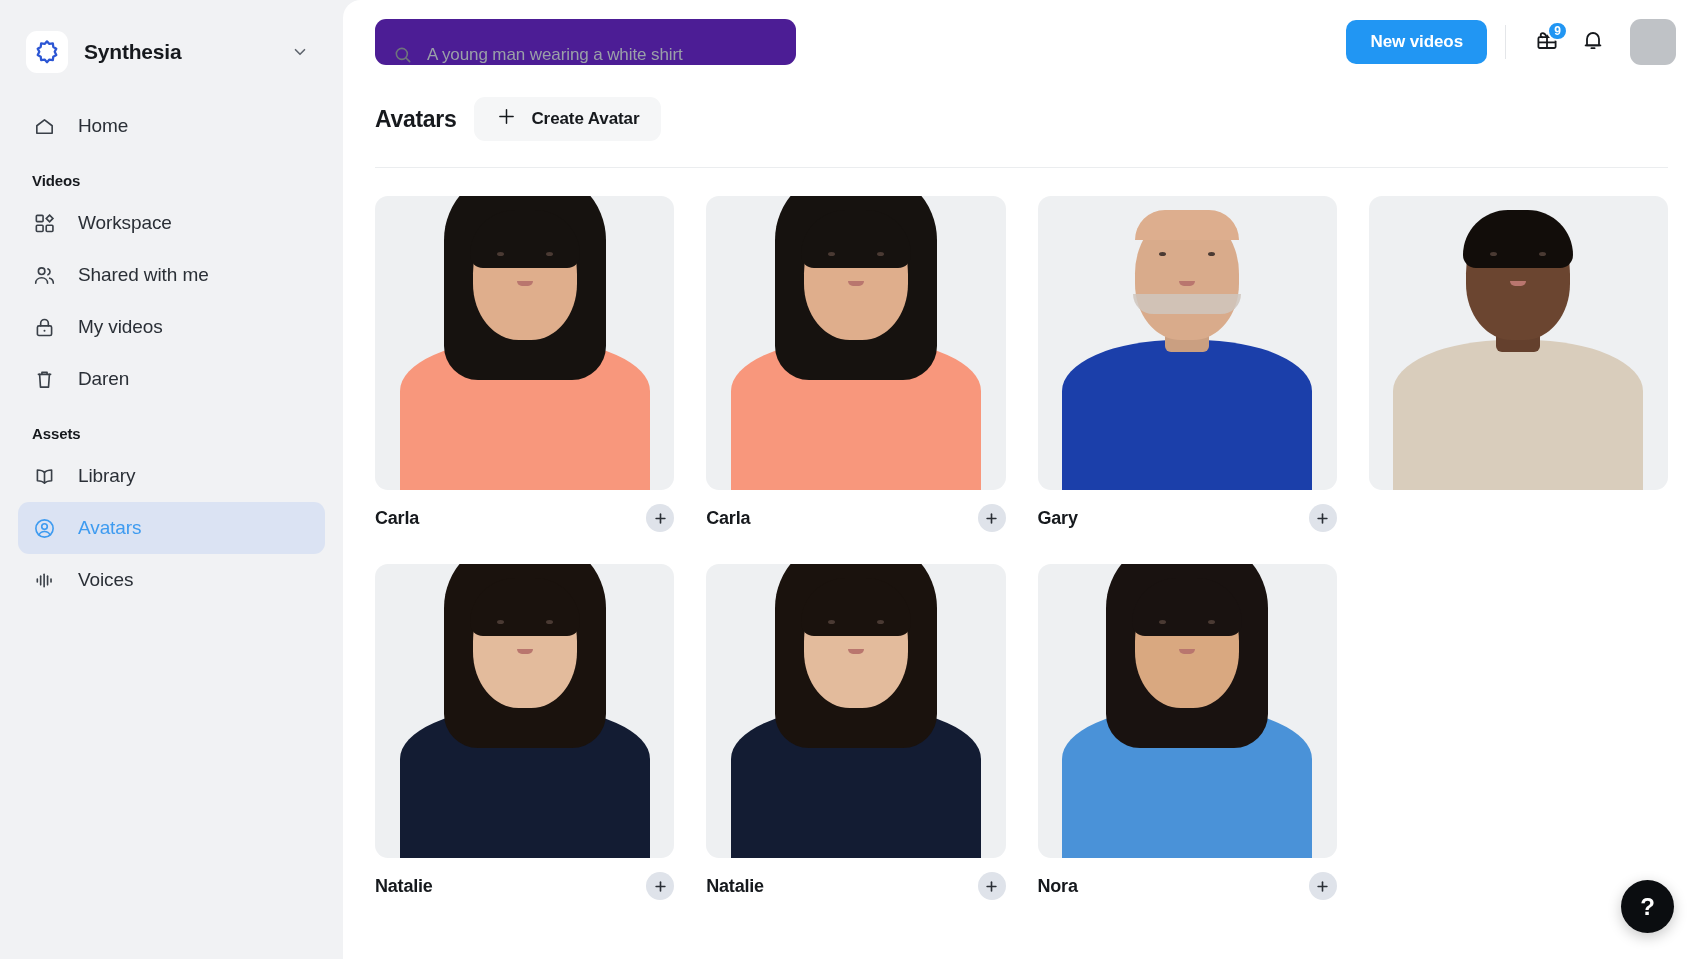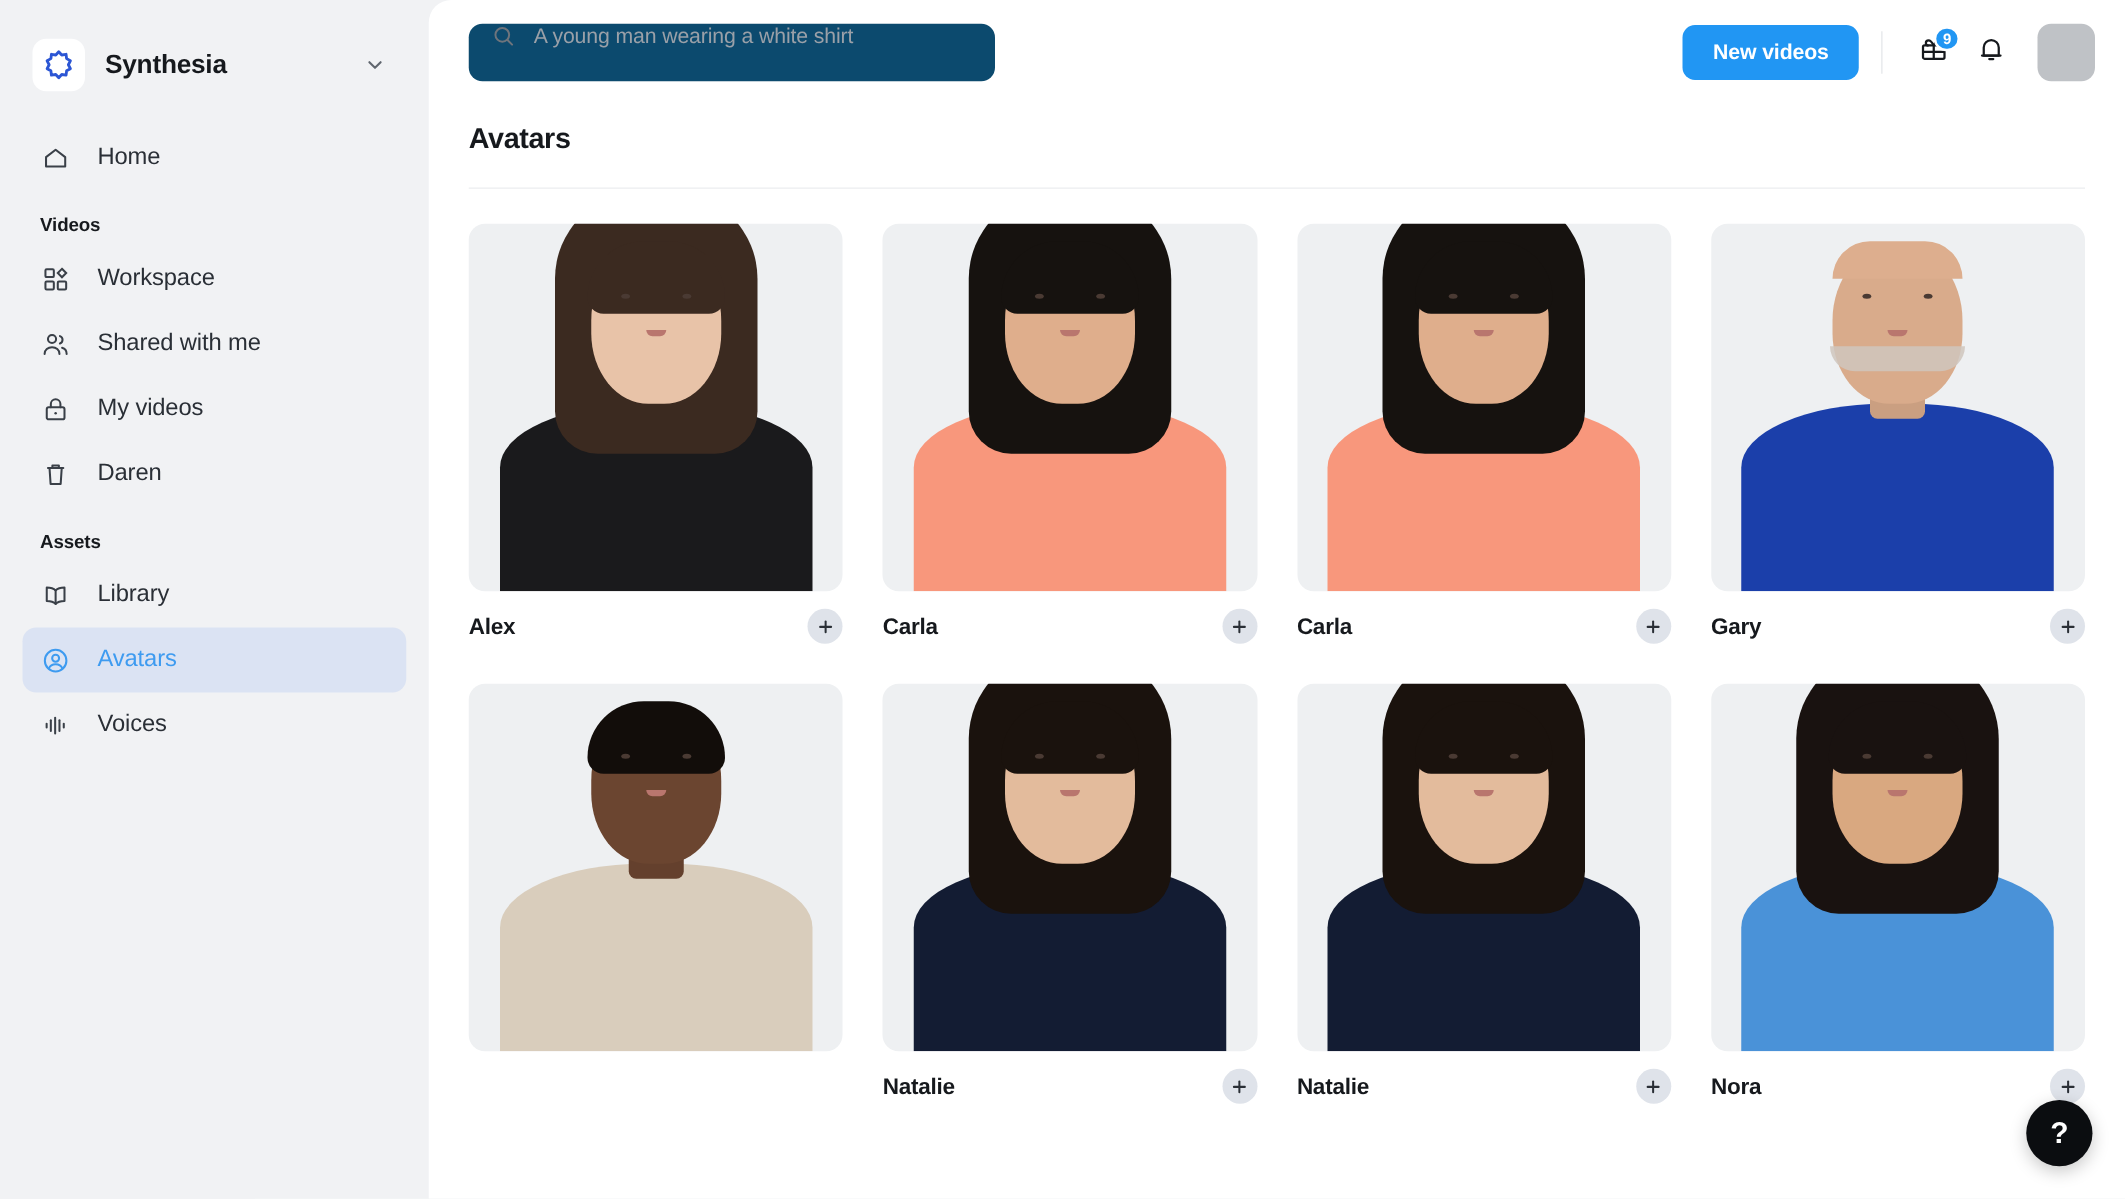--- a/index.html
+++ b/index.html
@@ -80,23 +80,23 @@
     overflow: hidden;
   }
   .topbar {
     height: 83px;
     display: flex; align-items: center;
     padding: 0 24px 0 32px;
     gap: 16px;
   }
   .search {
     width: 421px; height: 46px;
-    background: #0c4a6e;
+    background: #4c1d95;
     border-radius: 11px;
-    display: flex; align-items: flex-start;
+    display: flex; align-items: flex-end;
     gap: 14px;
     padding: 0 18px;
     cursor: text;
   }
   .search-ico { color: #6e747c; display: flex; flex: 0 0 20px; }
   .search-ph {
     font-size: 17px; color: #9aa0a8; letter-spacing: -0.1px;
     white-space: nowrap; overflow: hidden;
   }
   .topbar-right {
@@ -379,50 +379,34 @@
             </svg>
           </span>
         </div>
 
         <div class="user-avatar"></div>
       </div>
     </div>
 
     <div class="page-head">
       <div class="page-title">Avatars</div>
+      <button class="btn-create">
+        <span>
+          <svg width="21" height="21" viewBox="0 0 24 24" stroke="currentColor" stroke-width="1.7" stroke-linecap="round">
+              <line x1="12" y1="4.4" x2="12" y2="19.6"></line>
+              <line x1="4.4" y1="12" x2="19.6" y2="12"></line>
+            </svg>
+        </span>
+        <span>Create Avatar</span>
+      </button>
     </div>
 
     <div class="hr"></div>
 
     <div class="grid" id="avatar-grid">
-        <div class="card">
-          <div class="thumb">
-            <div class="fig">
-              <div class="body" style="width:250px;height:150px;bottom:0;background:#1a1a1c;"></div>
-              <div class="neck" style="width:44px;height:46px;bottom:138px;background:#e8c3a8;filter:brightness(0.93);"></div>
-              <div class="hair" style="width:162px;height:210px;bottom:110px;background:#3b2a20;border-radius:70px 70px 34px 34px;"></div>
-              <div class="head" style="width:104px;height:128px;bottom:150px;background:#e8c3a8;"></div>
-              <div class="hair" style="width:110px;height:58px;bottom:222px;background:#3b2a20;border-radius:56px 56px 16px 16px;"></div>
-              <div style="position:absolute;left:50%;transform:translateX(-50%);bottom:206px;width:104px;height:40px;">
-             <span class="eye" style="left:24px;top:8px;"></span>
-             <span class="eye" style="right:24px;top:8px;"></span>
-             <span class="mouth" style="bottom:-2px;"></span>
-           </div>
-            </div>
-          </div>
-          <div class="card-foot">
-            <div class="card-name">Alex</div>
-            <div class="plus-btn">
-              <svg width="15" height="15" viewBox="0 0 24 24" stroke="currentColor" stroke-width="2.6" stroke-linecap="round">
-                <line x1="12" y1="5" x2="12" y2="19"></line>
-                <line x1="5" y1="12" x2="19" y2="12"></line>
-              </svg>
-            </div>
-          </div>
-        </div>
         <div class="card">
           <div class="thumb">
             <div class="fig">
               <div class="body" style="width:250px;height:150px;bottom:0;background:#f8977c;"></div>
               <div class="neck" style="width:44px;height:46px;bottom:138px;background:#dfae8c;filter:brightness(0.93);"></div>
               <div class="hair" style="width:162px;height:210px;bottom:110px;background:#16120f;border-radius:70px 70px 34px 34px;"></div>
               <div class="head" style="width:104px;height:128px;bottom:150px;background:#dfae8c;"></div>
               <div class="hair" style="width:110px;height:58px;bottom:222px;background:#16120f;border-radius:56px 56px 16px 16px;"></div>
               <div style="position:absolute;left:50%;transform:translateX(-50%);bottom:206px;width:104px;height:40px;">
              <span class="eye" style="left:24px;top:8px;"></span>

